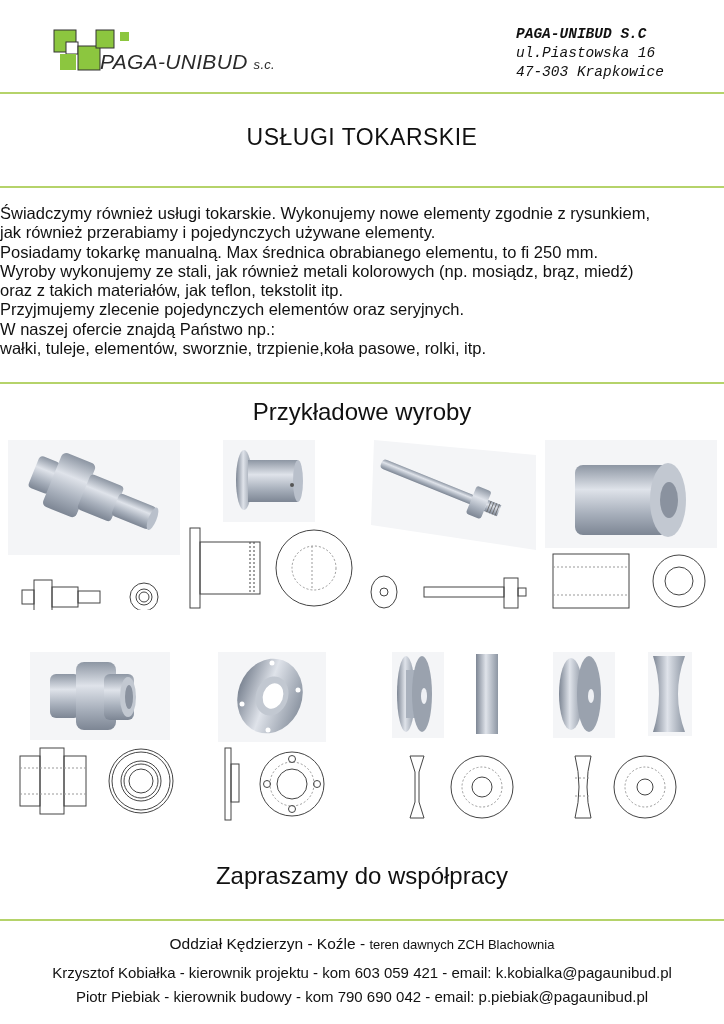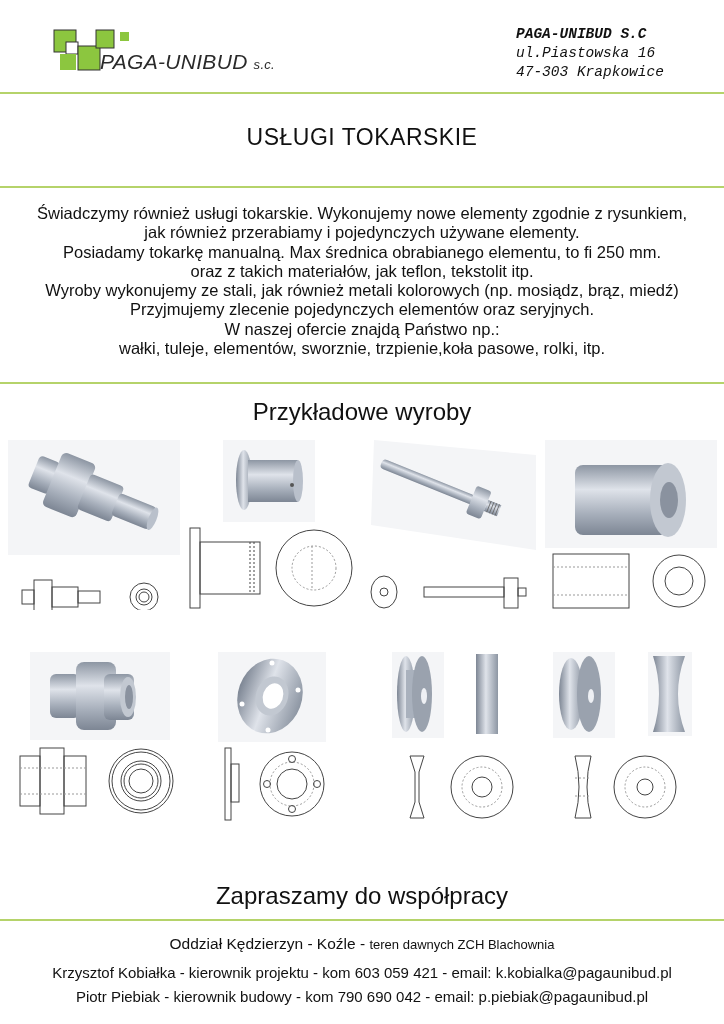--- a/index.html
+++ b/index.html
@@ -5,21 +5,21 @@
   html, body { margin:0; padding:0; background:#ffffff; }
   body { width:724px; height:1024px; position:relative; overflow:hidden; font-family:"Liberation Sans", sans-serif; color:#111; }
   .abs { position:absolute; }
   .hr { position:absolute; left:0; width:724px; height:2px; background:#b5d36a; }
   .logo { left:52px; top:26px; width:230px; height:50px; }
   .logo-text { position:absolute; left:48px; top:24px; font-size:21px; font-style:italic; color:#2a2a2a; letter-spacing:0.3px; white-space:nowrap; }
   .logo-text .sc { font-size:13px; margin-left:6px; }
   .addr { left:516px; top:25px; font-size:14.5px; font-style:italic; line-height:19px; color:#111;font-family:Liberation Mono, monospace; }
   .addr .co { font-weight:bold; }
   .title { left:0; width:724px; top:124px; text-align:center; font-size:23px; letter-spacing:0.5px; }
-  .intro { left:0; width:724px; top:204px; text-align:center; font-size:16.5px; line-height:19.3px; }
+  .intro { left:0; width:724px; top:204px; font-size:16.5px; line-height:19.3px; }
   .intro div { white-space:nowrap; }
   .sec { left:0; width:724px; text-align:center; font-size:24px; }
   .footer { left:0; width:724px; text-align:center; white-space:nowrap; }
   .prod { position:absolute; }
   .prod svg { display:block; }
 </style>
 </head>
 <body>
 
 <div class="abs logo">
@@ -43,22 +43,22 @@
 <div class="hr" style="top:92px"></div>
 
 <div class="abs title">USŁUGI TOKARSKIE</div>
 
 <div class="hr" style="top:186px"></div>
 
 <div class="abs intro">
   <div>Świadczymy również usługi tokarskie. Wykonujemy nowe elementy zgodnie z rysunkiem,</div>
   <div>jak również przerabiamy i pojedynczych używane elementy.</div>
   <div>Posiadamy tokarkę manualną. Max średnica obrabianego elementu, to fi 250 mm.</div>
+  <div>Wyroby wykonujemy ze stali, jak również metali kolorowych (np. mosiądz, brąz, miedź)</div>
   <div>oraz z takich materiałów, jak teflon, tekstolit itp.</div>
-  <div>Wyroby wykonujemy ze stali, jak również metali kolorowych (np. mosiądz, brąz, miedź)</div>
   <div>Przyjmujemy zlecenie pojedynczych elementów oraz seryjnych.</div>
   <div>W naszej ofercie znajdą Państwo np.:</div>
   <div>wałki, tuleje, elementów, sworznie, trzpienie,koła pasowe, rolki, itp.</div>
 </div>
 
 <div class="hr" style="top:382px"></div>
 
 <div class="abs sec" style="top:398px">Przykładowe wyroby</div>
 
 <svg width="0" height="0" style="position:absolute">
@@ -236,21 +236,21 @@
       <path d="M22 104 L38 104 Q30 135 38 166 L22 166 Q30 135 22 104 Z"></path>
       <line x1="22" y1="126" x2="38" y2="126" stroke-dasharray="2 2" stroke="#999"></line>
       <line x1="22" y1="144" x2="38" y2="144" stroke-dasharray="2 2" stroke="#999"></line>
       <circle cx="92" cy="135" r="31"></circle>
       <circle cx="92" cy="135" r="20" stroke-dasharray="2 2" stroke="#999"></circle>
       <circle cx="92" cy="135" r="8"></circle>
     </g>
   </svg>
 </div>
 
-<div class="abs sec" style="top:882px">Zapraszamy do współpracy</div>
+<div class="abs sec" style="top:862px">Zapraszamy do współpracy</div>
 
 <div class="hr" style="top:919px"></div>
 
 <div class="abs footer" style="top:935px;font-size:15.5px">
   <span>Oddział Kędzierzyn - Koźle -</span>
   <span style="font-size:13px">teren dawnych ZCH Blachownia</span>
 </div>
 <div class="abs footer" style="top:964px;font-size:15px">Krzysztof Kobiałka - kierownik projektu - kom 603 059 421 - email: k.kobialka@pagaunibud.pl</div>
 <div class="abs footer" style="top:988px;font-size:15px">Piotr Piebiak - kierownik budowy - kom 790 690 042 - email: p.piebiak@pagaunibud.pl</div>
 

